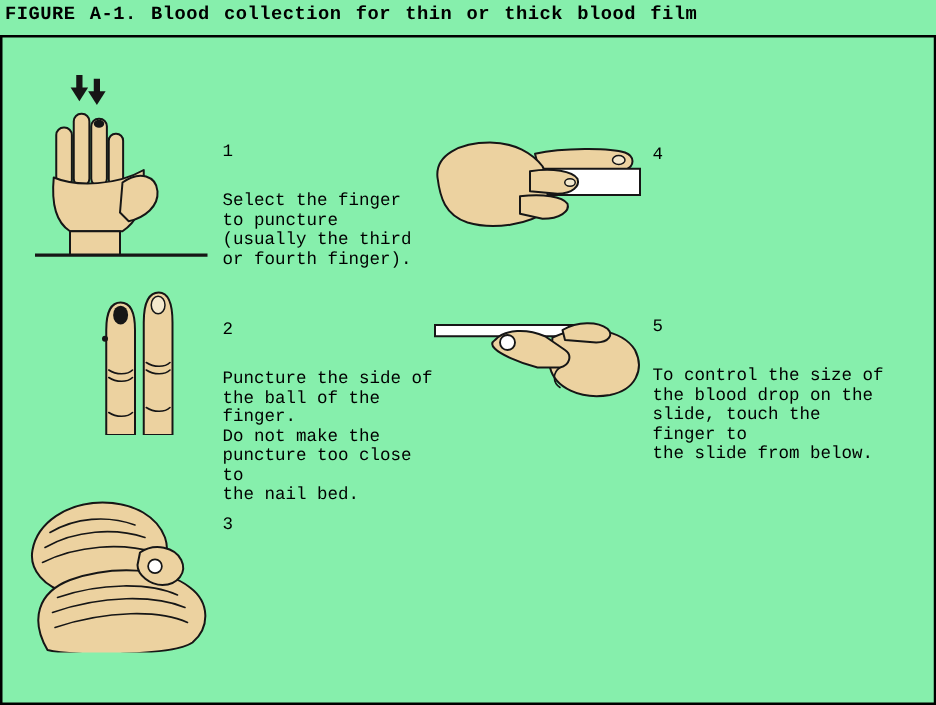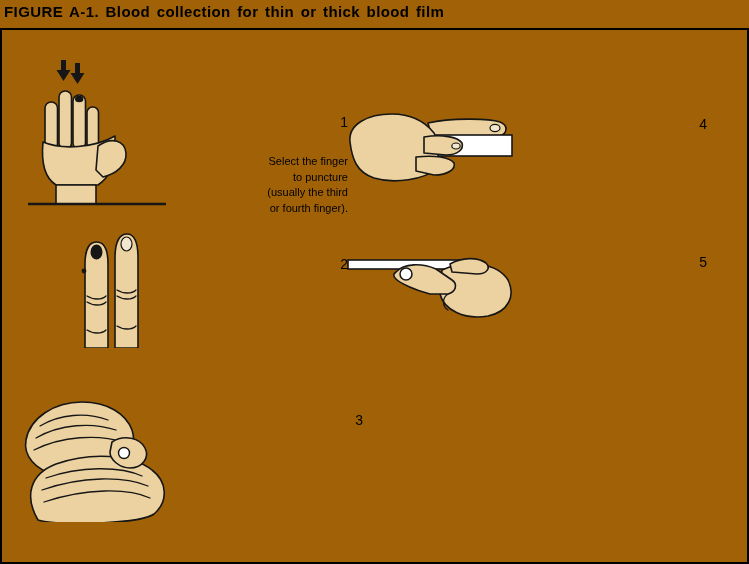--- a/index.html
+++ b/index.html
@@ -1,31 +1,31 @@
 <!DOCTYPE html>
 <html style="--skin: #ecd2a0; --outline: #161616; --slide: #ffffff; --nail: #f3e8cd;"><head>
 <meta charset="utf-8">
 <style>
   html,body { margin:0; padding:0; background:#fff; }
   .page {
-    position:relative; width:749px; height:564px; background:#a16207;
-    font-family:Liberation Sans, sans-serif; color:#000; overflow:hidden;text-align:right;
+    position:relative; width:749px; height:564px; background:#86efac;
+    font-family:Liberation Mono, monospace; color:#000; overflow:hidden;
   }
   .title {
     position:absolute; left:4px; top:3px;
     font-size:15px; font-weight:bold; letter-spacing:0.4px;
     word-spacing:2px;
   }
   .frame {
     position:absolute; left:0; right:0; top:28px; bottom:0;
     border:2px solid #000;
   }
   .step { position:absolute; }
   .step .num { font-size:14px; margin-bottom:8px; }
-  .step .txt { font-size:11px; line-height:15.5px; white-space:pre-line;margin-top:24px; }
+  .step .txt { font-size:14px; line-height:15.5px; white-space:pre-line;margin-top:24px; }
   .ill { position:absolute; }
   .skin { fill:var(--skin,#ecd2a0); stroke:var(--outline,#161616); stroke-width:1.6; stroke-linejoin:round; stroke-linecap:round; }
   .ink  { fill:none; stroke:var(--outline,#161616); stroke-width:1.3; stroke-linecap:round; }
   .dark { fill:var(--outline,#161616); stroke:none; }
   .nail { fill:var(--nail,#f3e8cd); stroke:var(--outline,#161616); stroke-width:1.2; }
   .slide { fill:var(--slide,#ffffff); stroke:var(--outline,#161616); stroke-width:1.6; }
 </style>
 </head>
 <body>
 
@@ -117,27 +117,36 @@
   <div class="step" style="left:178px;top:114px;width:170px">
     <div class="num">1</div>
     <div class="txt">Select the finger
 to puncture
 (usually the third
 or fourth finger).</div>
   </div>
 
   <div class="step" style="left:178px;top:256px;width:170px">
     <div class="num">2</div>
+    <div class="txt">Puncture the side of
+the ball of the finger.
+Do not make the
+puncture too close to
+the nail bed.</div>
   </div>
 
   <div class="step" style="left:178px;top:412px;width:185px">
     <div class="num">3</div>
   </div>
 
   <div class="step" style="left:522px;top:116px;width:185px">
     <div class="num">4</div>
   </div>
 
   <div class="step" style="left:522px;top:254px;width:185px">
     <div class="num">5</div>
+    <div class="txt">To control the size of
+the blood drop on the
+slide, touch the finger to
+the slide from below.</div>
   </div>
 
 </div>
 
 </body></html>

